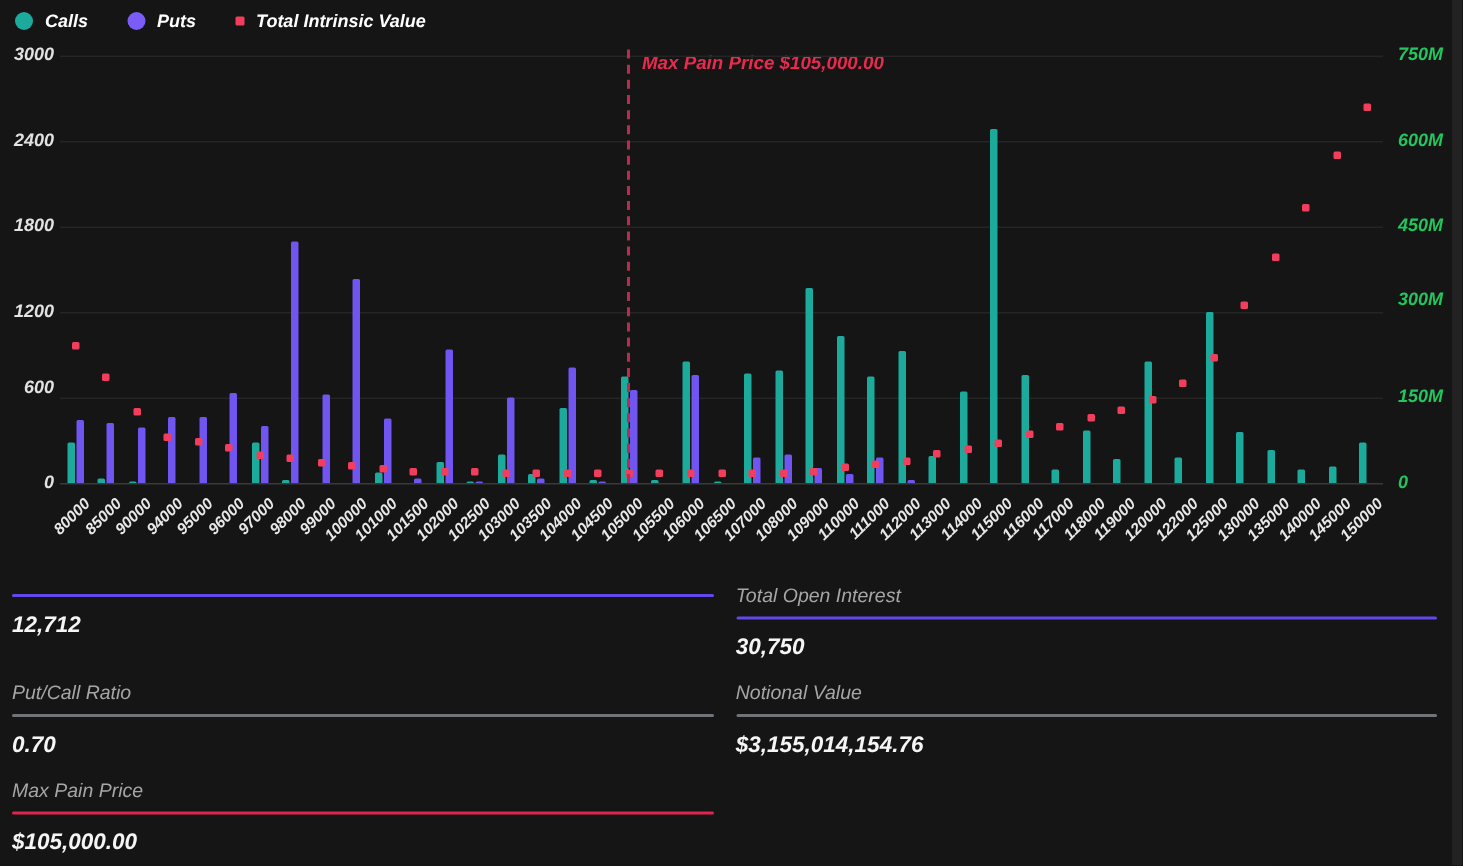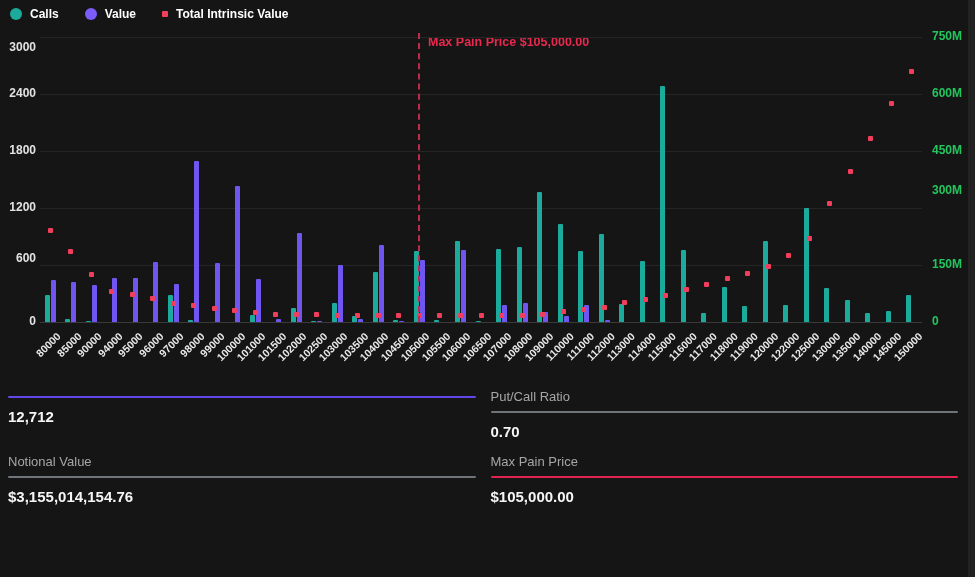--- a/index.html
+++ b/index.html
@@ -1,17 +1,17 @@
 <!DOCTYPE html>
 <html><head>
 <meta charset="utf-8">
 <style>
   html,body{margin:0;padding:0;background:#151515;}
   .app{position:relative;width:975px;height:577px;background:#151515;overflow:hidden;
-       font-family:"Liberation Sans","DejaVu Sans",sans-serif;color:#eee;}
+       font-family:"Liberation Sans","DejaVu Sans",sans-serif;color:#eee;font-style:italic;}
   
   .legend{position:absolute;top:3px;left:10px;height:22px;display:flex;align-items:center;gap:26px;}
   .legend-item{display:flex;align-items:center;gap:8px;cursor:pointer;}
   .legend-item .marker.circle{width:12px;height:12px;border-radius:50%;}
   .legend-item .marker.square{width:6px;height:6px;border-radius:1px;}
   .legend-label{font-size:12px;font-weight:bold;color:#fff;}
   
   .chart{position:absolute;left:0;top:0;width:975px;height:380px;}
   .gridline{position:absolute;height:1px;background:#252525;}
   .gridline.zero{background:#3a3a3a;}
@@ -38,47 +38,47 @@
 <body>
 
 <div class="app">
   <div class="legend" id="legend">
       <div class="legend-item">
         <div class="marker circle" style="background: rgb(28, 170, 156);"></div>
         <div class="legend-label">Calls</div>
       </div>
       <div class="legend-item">
         <div class="marker circle" style="background: rgb(122, 92, 248);"></div>
-        <div class="legend-label">Value</div>
+        <div class="legend-label">Puts</div>
       </div>
       <div class="legend-item">
         <div class="marker square" style="background: rgb(242, 62, 92);"></div>
         <div class="legend-label">Total Intrinsic Value</div>
       </div>
     </div>
 
   <div class="chart" id="chart">
     <div class="maxpain-label">Max Pain Price $105,000.00</div>
   <div class="gridline zero" style="left: 40px; width: 882px; top: 322px;"></div>
       <div class="ytick-left" style="left: 0px; top: 314px;">0</div>
       <div class="ytick-right" style="top: 314px;">0</div>
       <div class="gridline" style="left: 40px; width: 882px; top: 265px;"></div>
       <div class="ytick-left" style="left: 0px; top: 251px;">600</div>
       <div class="ytick-right" style="top: 257px;">150M</div>
       <div class="gridline" style="left: 40px; width: 882px; top: 208px;"></div>
       <div class="ytick-left" style="left: 0px; top: 200px;">1200</div>
-      <div class="ytick-right" style="top: 183px;">300M</div>
+      <div class="ytick-right" style="top: 192px;">300M</div>
       <div class="gridline" style="left: 40px; width: 882px; top: 151px;"></div>
       <div class="ytick-left" style="left: 0px; top: 143px;">1800</div>
       <div class="ytick-right" style="top: 143px;">450M</div>
       <div class="gridline" style="left: 40px; width: 882px; top: 94px;"></div>
       <div class="ytick-left" style="left: 0px; top: 86px;">2400</div>
       <div class="ytick-right" style="top: 86px;">600M</div>
       <div class="gridline" style="left: 40px; width: 882px; top: 37px;"></div>
-      <div class="ytick-left" style="left: 0px; top: 40px;">3000</div>
+      <div class="ytick-left" style="left: 0px; top: 29px;">3000</div>
       <div class="ytick-right" style="top: 29px;">750M</div>
       <div class="bar" style="background: rgb(28, 170, 156); left: 44.7558px; top: 295.4px; height: 26.6px;"></div>
       <div class="bar" style="background: rgb(112, 85, 240); left: 50.7558px; top: 279.725px; height: 42.275px;"></div>
       <div class="dot" style="background: rgb(242, 62, 92); left: 47.7558px; top: 228.3px;"></div>
       <div class="xlabel" style="right: 920.744px;">80000</div>
       <div class="bar" style="background: rgb(28, 170, 156); left: 65.2674px; top: 319.15px; height: 2.85px;"></div>
       <div class="bar" style="background: rgb(112, 85, 240); left: 71.2674px; top: 282.1px; height: 39.9px;"></div>
       <div class="dot" style="background: rgb(242, 62, 92); left: 68.2674px; top: 249.2px;"></div>
       <div class="xlabel" style="right: 900.233px;">85000</div>
       <div class="bar" style="background: rgb(28, 170, 156); left: 85.7791px; top: 320.575px; height: 1.425px;"></div>
@@ -224,20 +224,25 @@
       <div class="xlabel" style="right: 59.2558px;">150000</div>
       <div class="maxpain-line" style="left: 418.465px; top: 33px; height: 289px;"></div>
     </div>
 
   <div class="stats" id="stats">
       <div class="stat-cell">
         <div class="stat-underline" style="background: rgb(99, 71, 235);"></div>
         <div class="stat-value">12,712</div>
       </div>
       <div class="stat-cell">
+        <div class="stat-label">Total Open Interest</div>
+        <div class="stat-underline" style="background: rgb(99, 71, 235);"></div>
+        <div class="stat-value">30,750</div>
+      </div>
+      <div class="stat-cell">
         <div class="stat-label">Put/Call Ratio</div>
         <div class="stat-underline" style="background: rgb(110, 116, 121);"></div>
         <div class="stat-value">0.70</div>
       </div>
       <div class="stat-cell">
         <div class="stat-label">Notional Value</div>
         <div class="stat-underline" style="background: rgb(110, 116, 121);"></div>
         <div class="stat-value">$3,155,014,154.76</div>
       </div>
       <div class="stat-cell">

